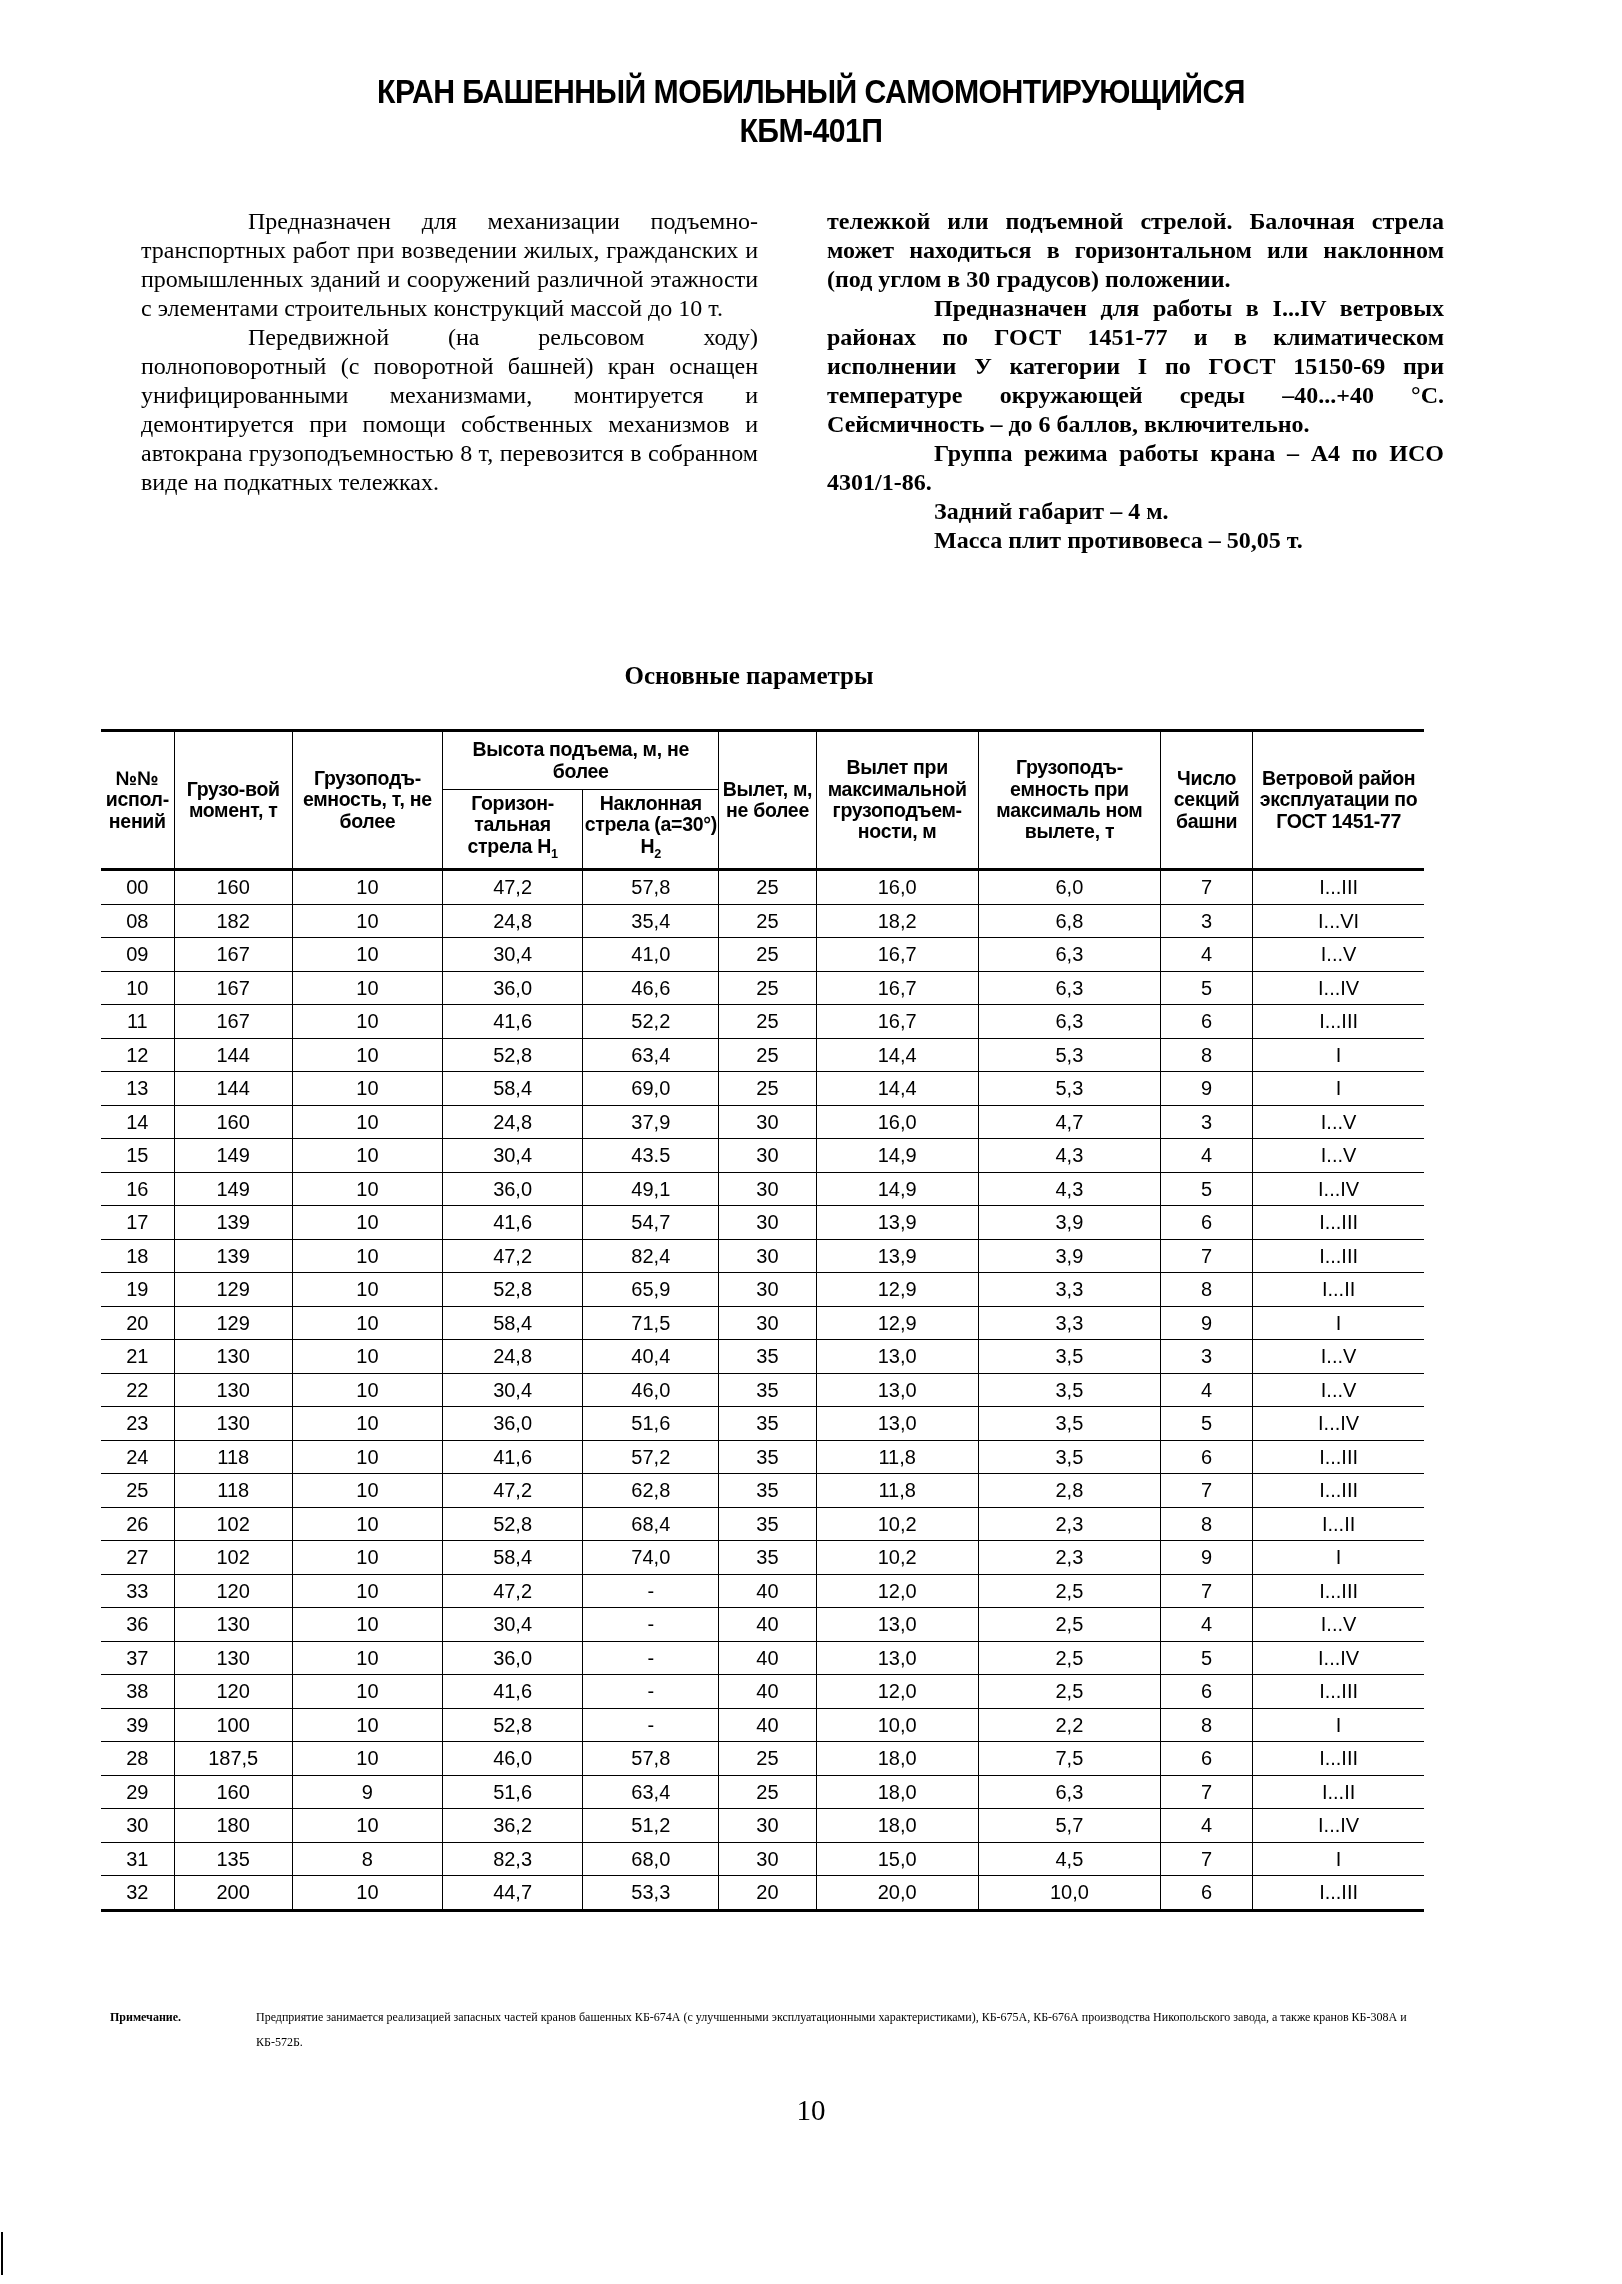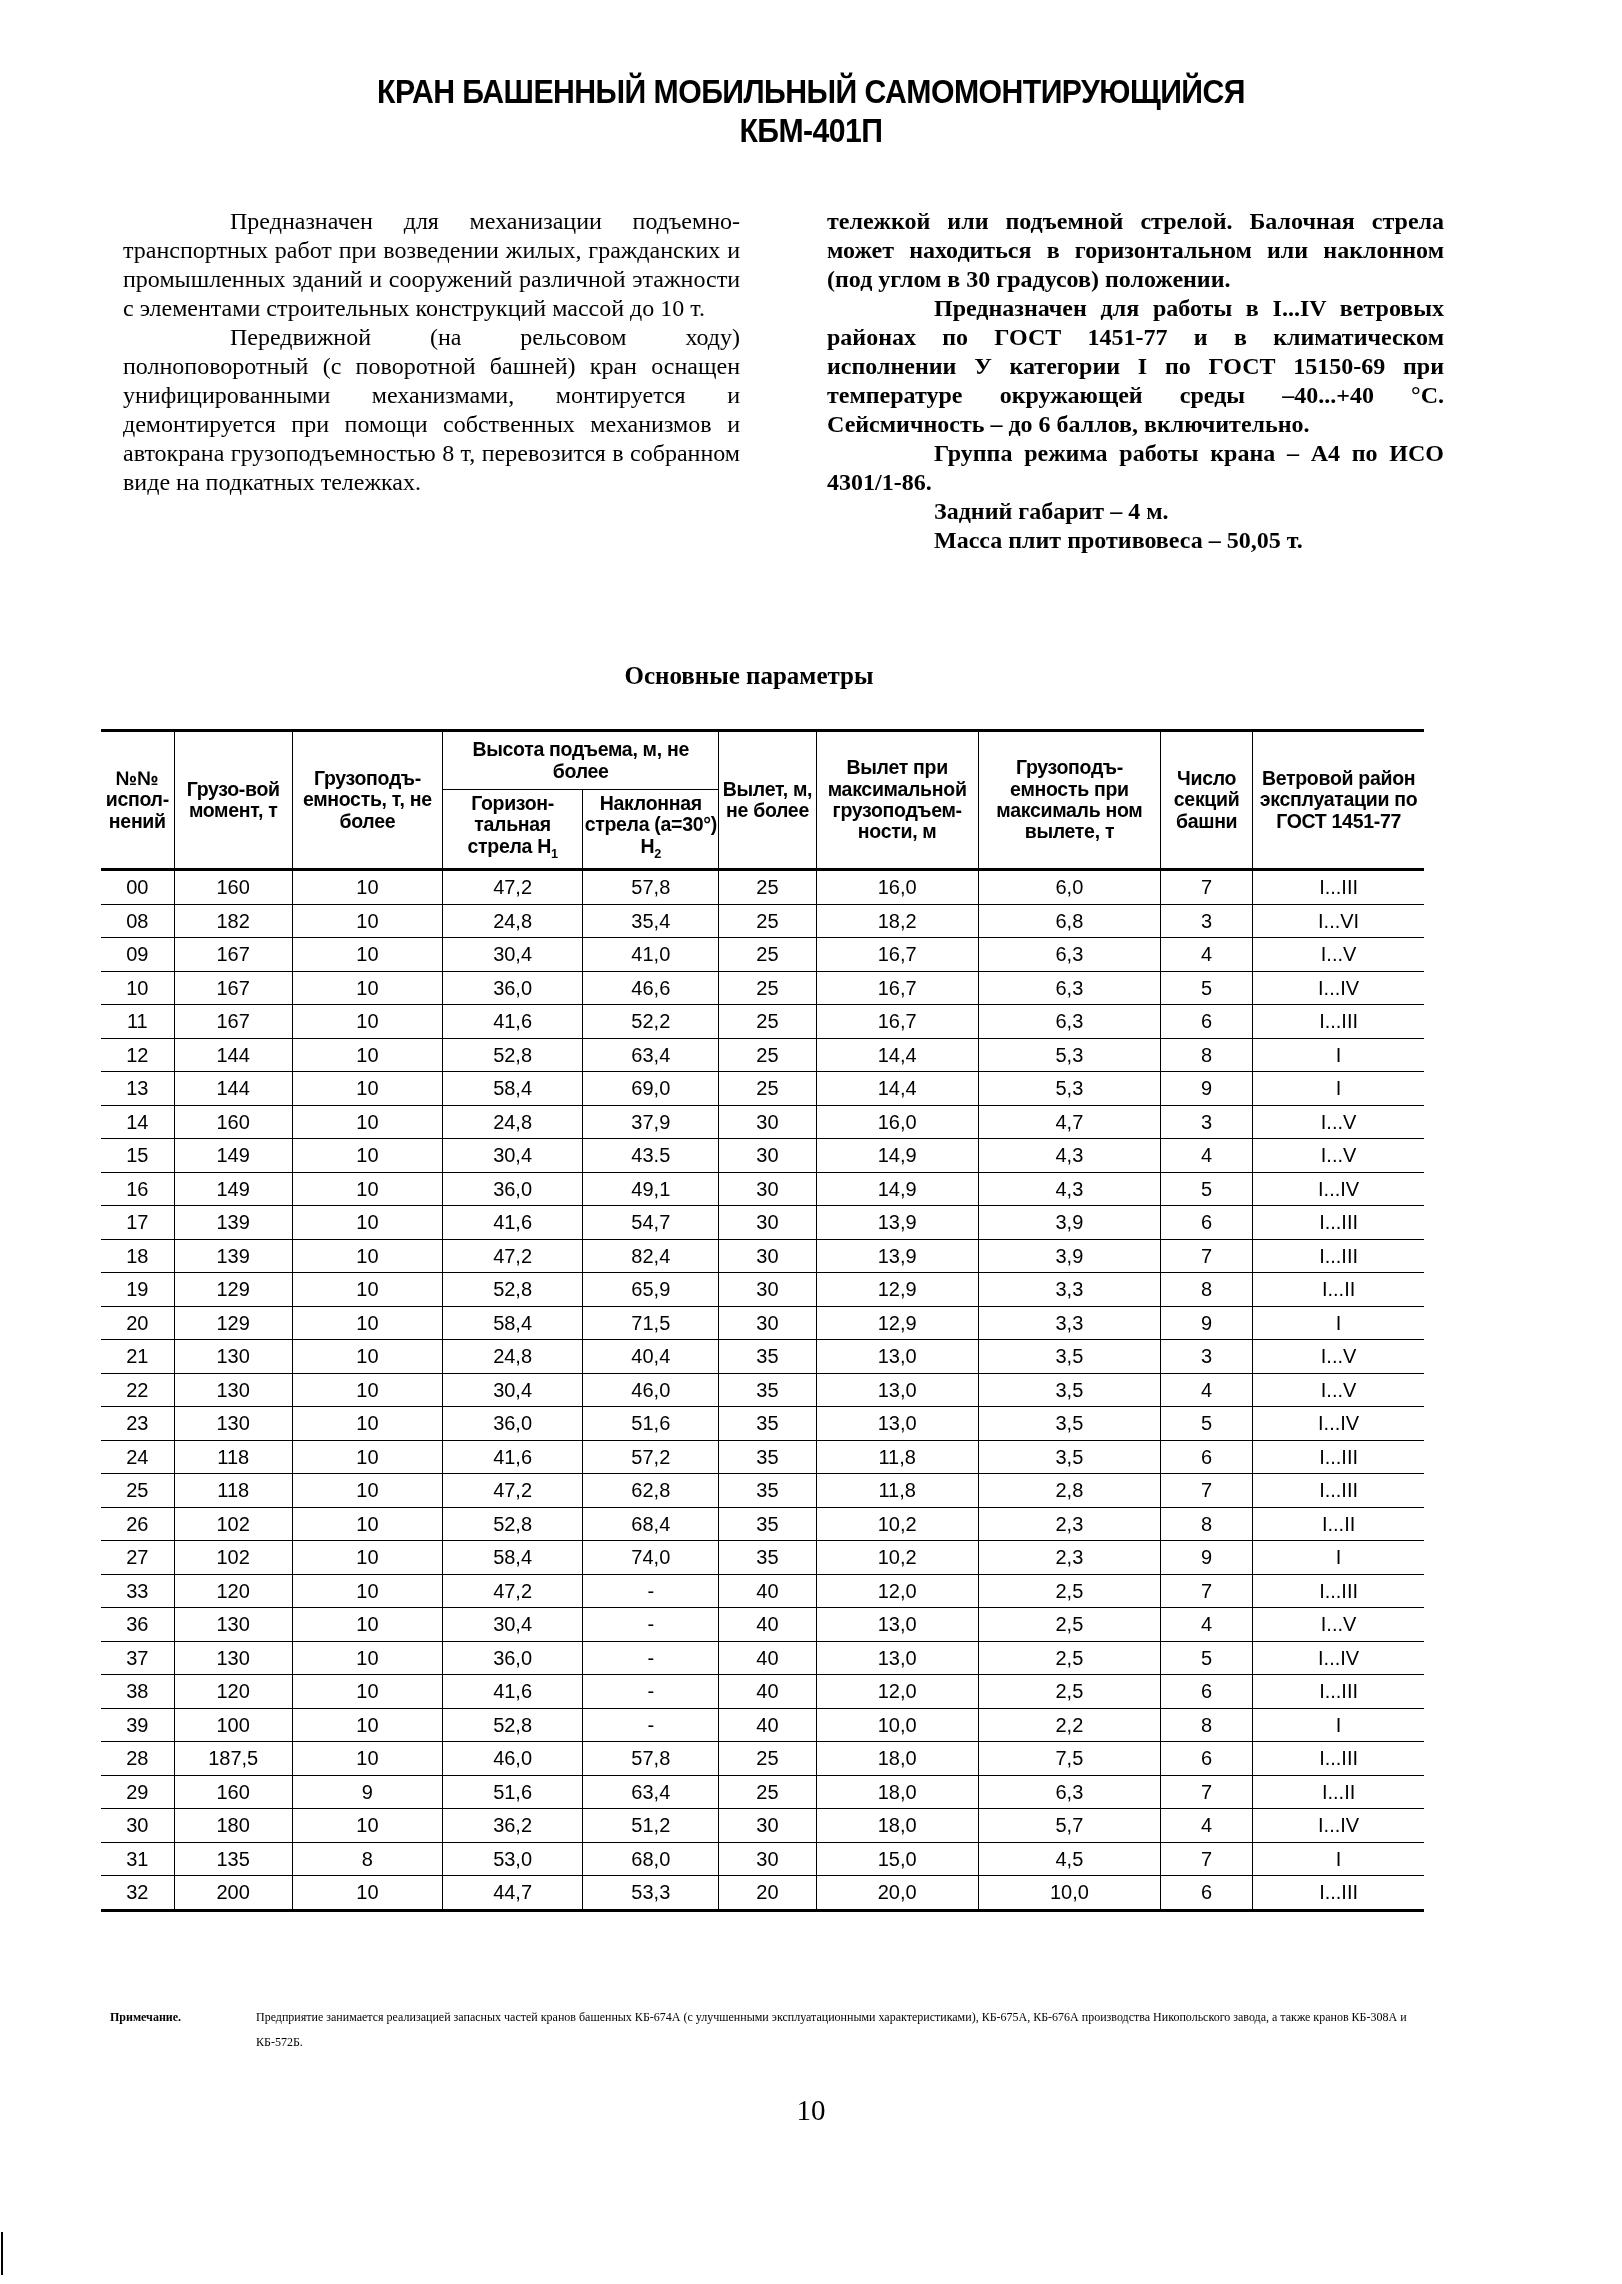--- a/index.html
+++ b/index.html
@@ -9,21 +9,21 @@
     font-family: "Liberation Sans", sans-serif; font-weight: bold; font-size: 32.5px;
     line-height: 39px; letter-spacing: -0.6px; transform: scaleX(0.93);
   }
   .col {
     position: absolute; top: 207px; width: 617px;
     font-family: "Liberation Serif", serif; font-size: 24px; line-height: 29px;
     text-align: justify;
   }
   .col p { margin: 0; text-indent: 107px; }
   .col p.noindent { text-indent: 0; }
-  #col-left { left: 123px; }
+  #col-left { left: 141px; }
   #col-right { left: 827px; font-weight: bold; }
   .section-title {
     position: absolute; top: 662px; left: 0; width: 1498px; text-align: center;
     font-family: "Liberation Serif", serif; font-weight: bold; font-size: 25px;
   }
   table.params {
     position: absolute; left: 101px; top: 729px; width: 1323px;
     border-collapse: collapse; table-layout: fixed;
     font-family: "Liberation Sans", sans-serif; font-size: 20px;
   }
@@ -457,21 +457,21 @@
         <td>30</td>
         <td>18,0</td>
         <td>5,7</td>
         <td>4</td>
         <td>I...IV</td>
       </tr>
       <tr>
         <td>31</td>
         <td>135</td>
         <td>8</td>
-        <td>53,0</td>
+        <td>82,3</td>
         <td>68,0</td>
         <td>30</td>
         <td>15,0</td>
         <td>4,5</td>
         <td>7</td>
         <td>I</td>
       </tr>
       <tr>
         <td>32</td>
         <td>200</td>

